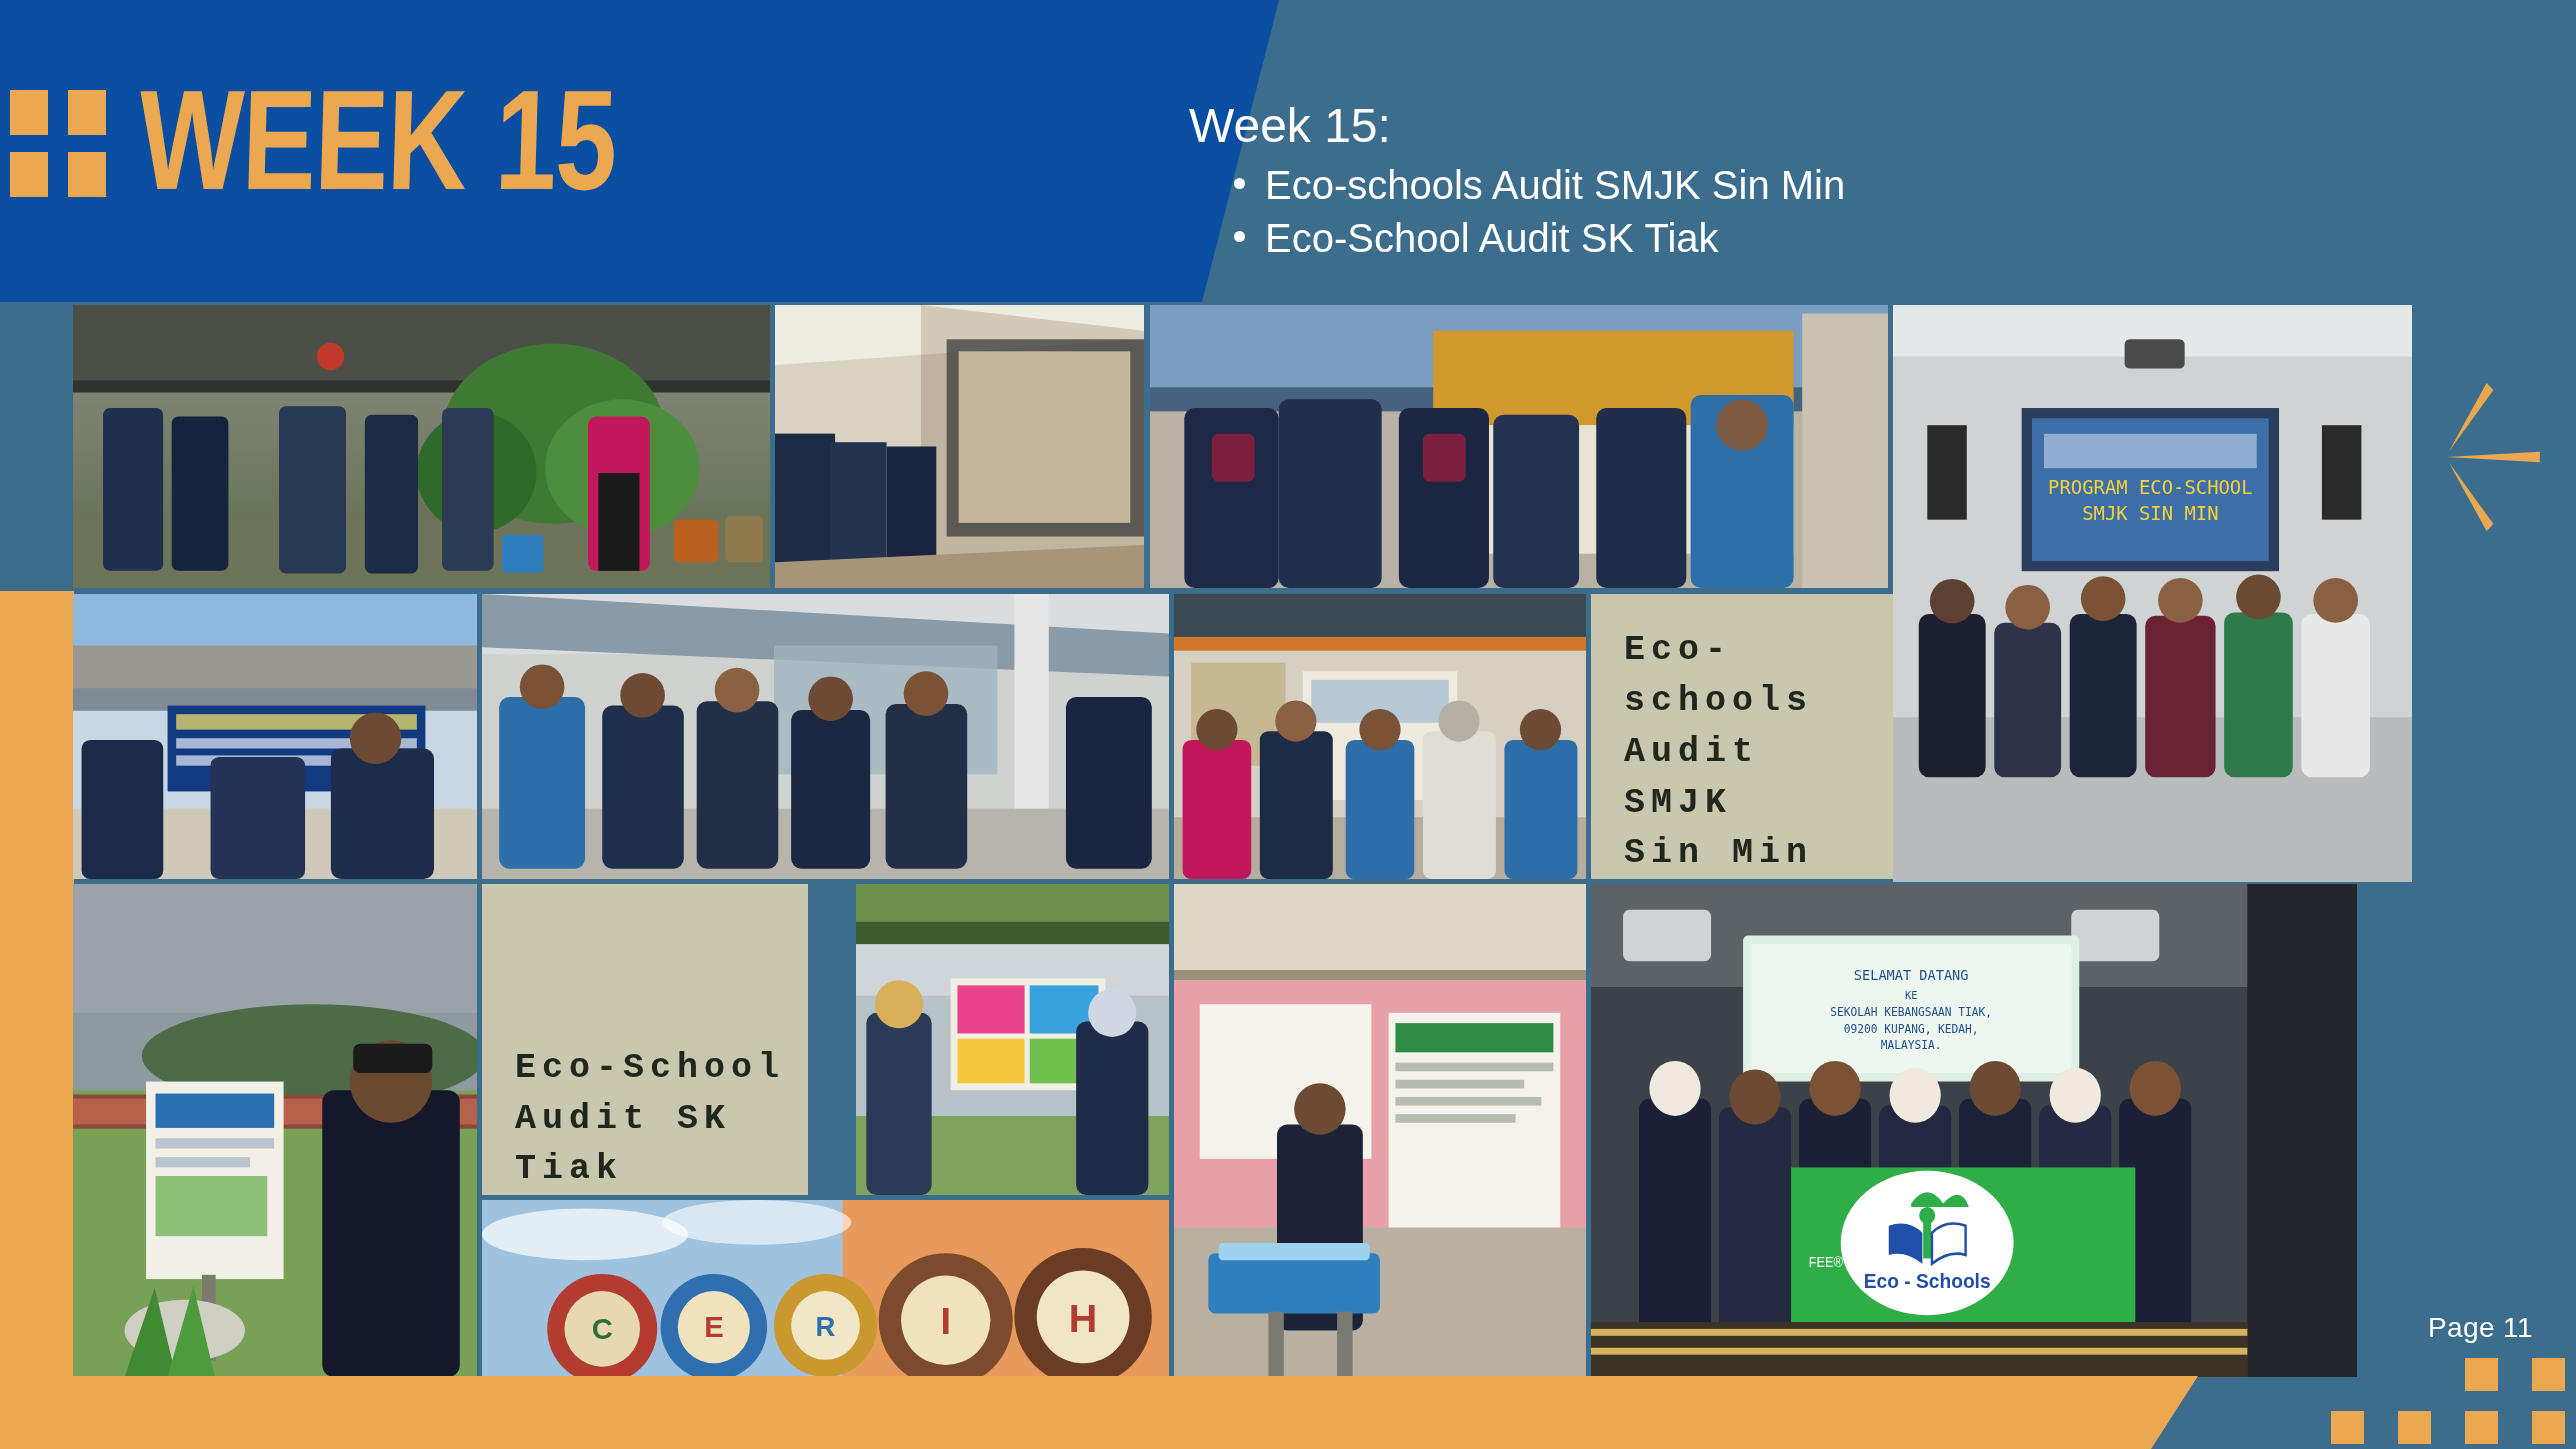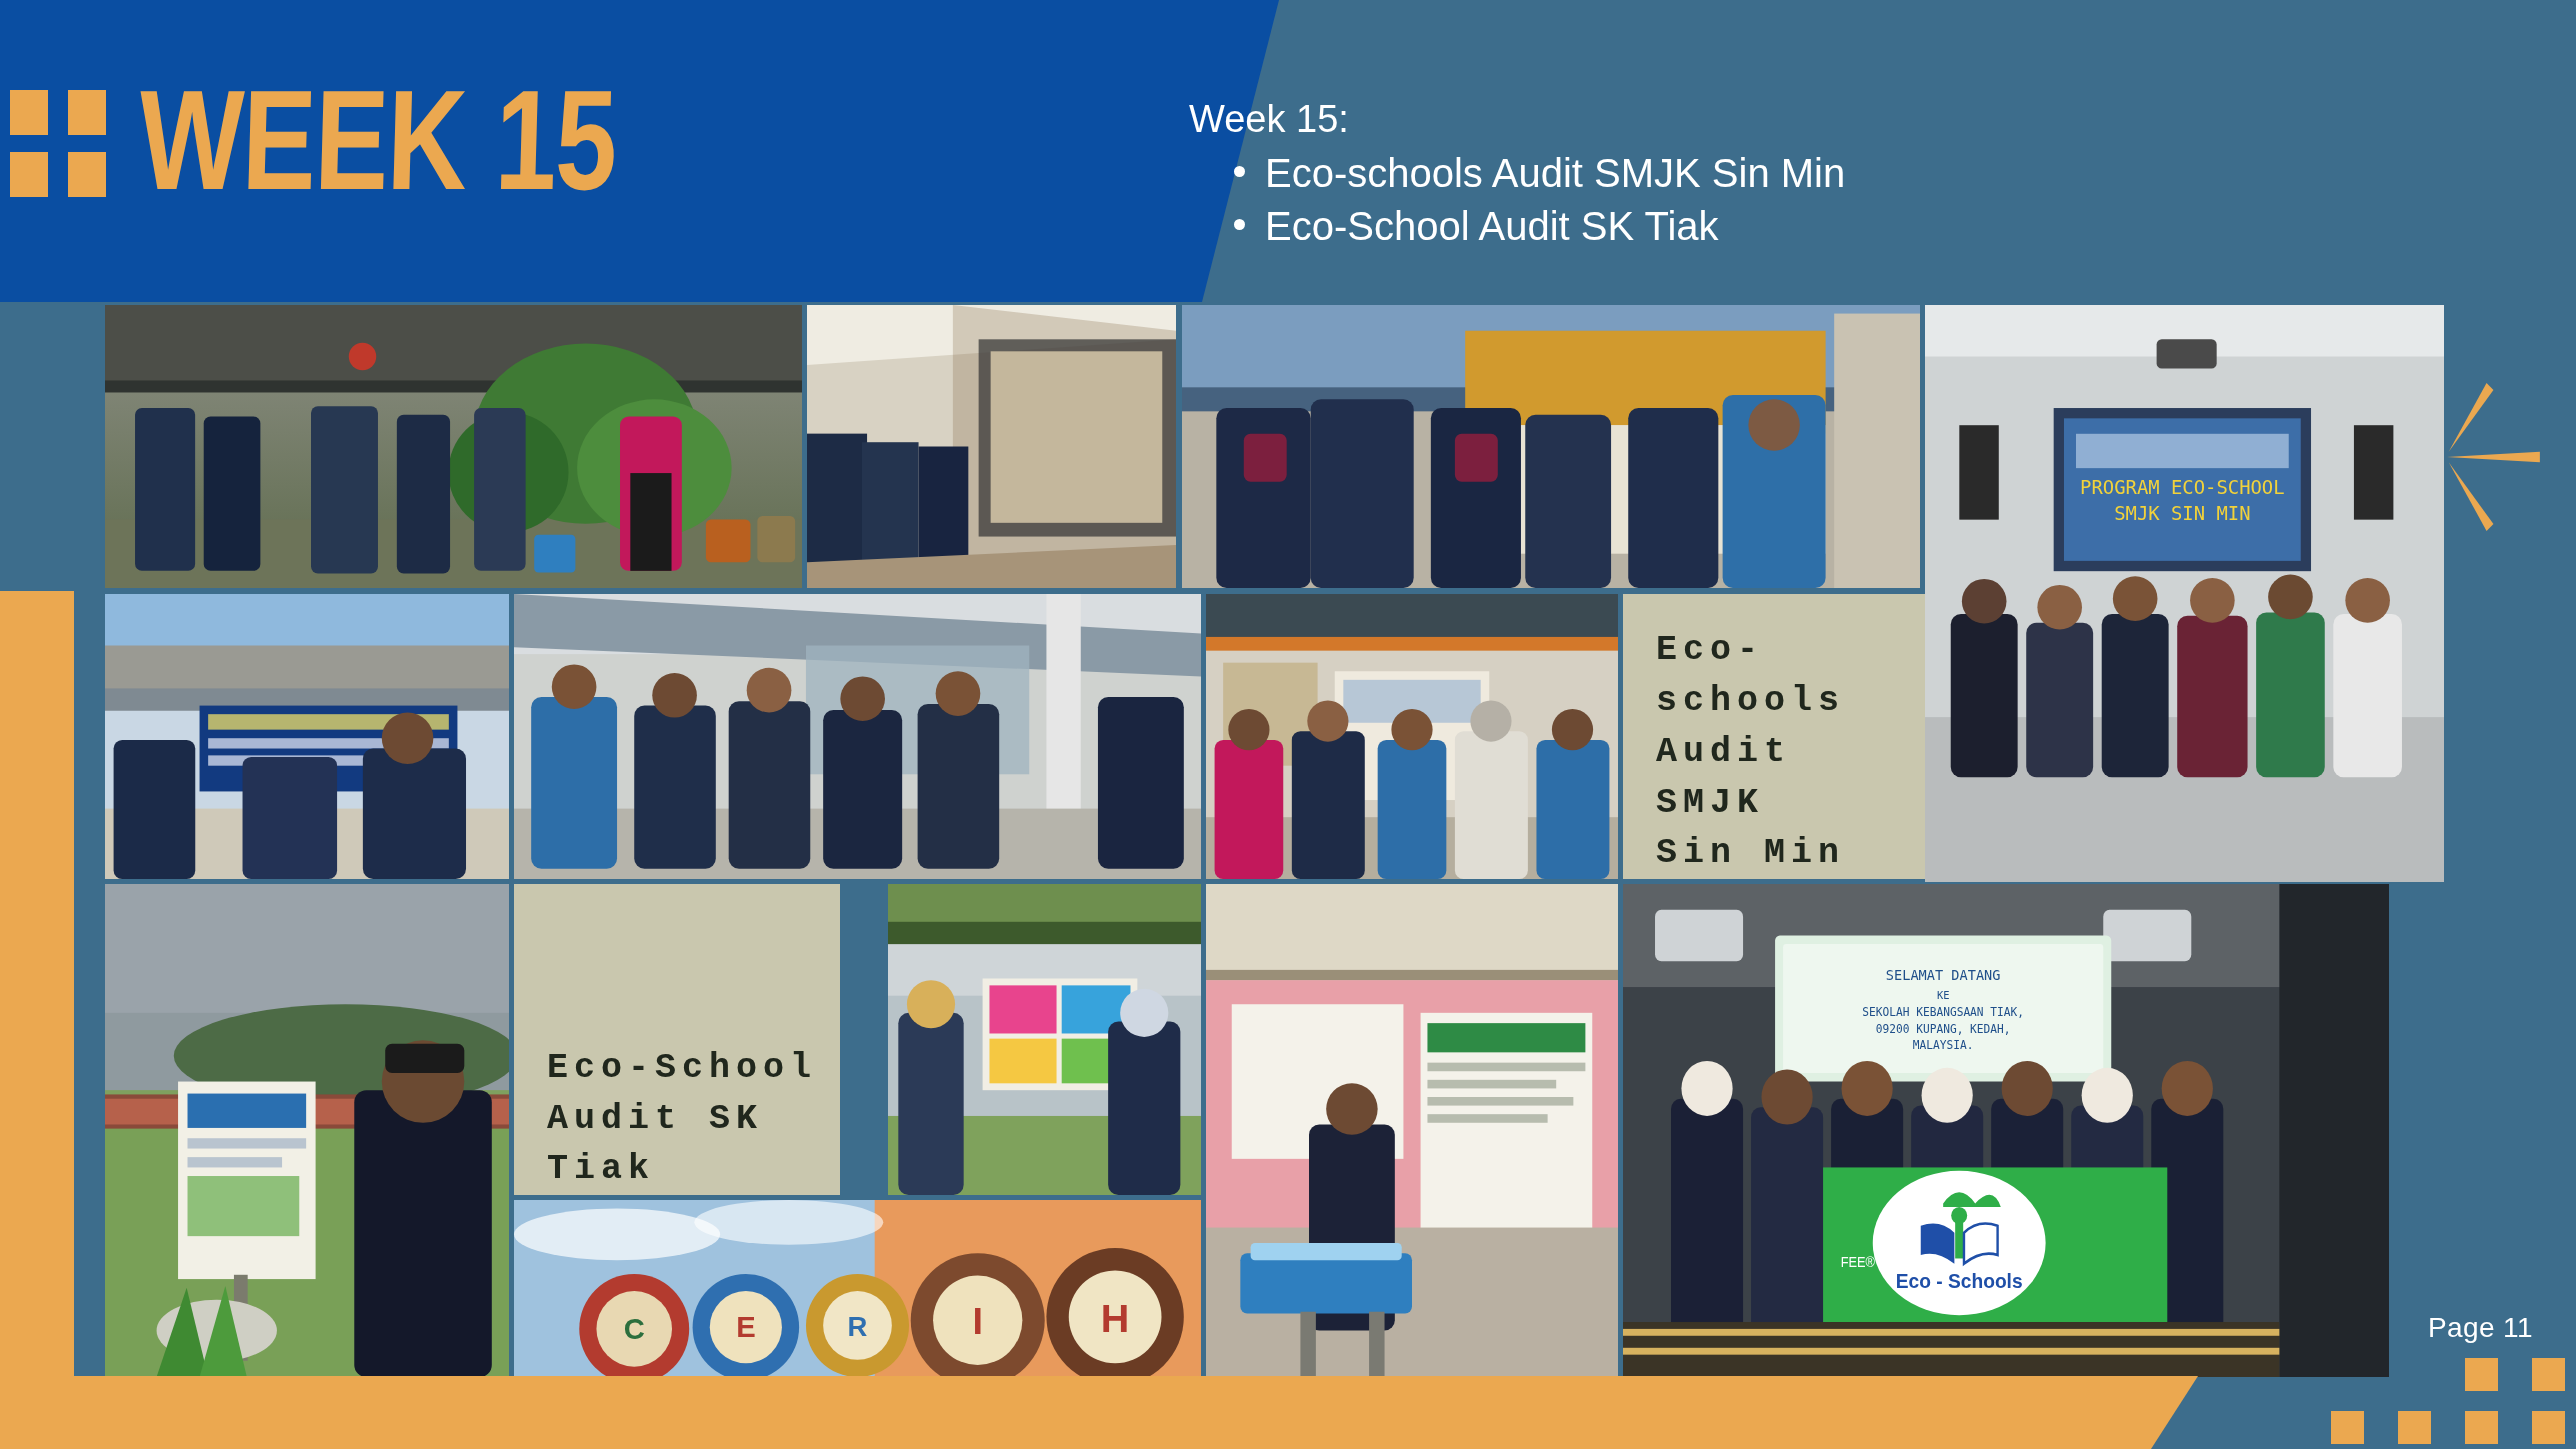--- a/index.html
+++ b/index.html
@@ -54,30 +54,30 @@
     font-weight:bold;color:#eba850;
     font-size:142px;line-height:.82;letter-spacing:-1.7px;
     transform:scaleX(.78) skewX(-2deg);transform-origin:left center;
     white-space:nowrap;
   }
 
   .bullets{
     position:absolute;left:1189px;top:96px;width:1030px;z-index:5;
     color:#ffffff;
   }
-  .bullets .b-head{font-size:38px;line-height:1.25;font-weight:400;}
+  .bullets .b-head{font-size:48px;line-height:1.25;font-weight:400;}
   .bullets ul{margin:3.4px 0 0 0;padding-left:45px;list-style:none;}
   .bullets li{font-size:40px;line-height:1.32;position:relative;padding-left:31px;}
   .bullets li:before{
     content:"";position:absolute;left:0;top:19px;width:11px;height:11px;
     border-radius:50%;background:#ffffff;
   }
 
   
-  .collage{position:absolute;left:73px;top:305px;width:2340px;height:1072px;z-index:3;margin-left:32px;}
+  .collage{position:absolute;left:73px;top:305px;width:2340px;height:1072px;z-index:3;}
   .ph{position:absolute;overflow:hidden;background:#888;}
   .ph > .img{width:100%;height:100%;display:block;}
 
   .caption{
     position:absolute;background:#c9c7ae;z-index:4;
     display:flex;align-items:flex-end;
   }
   .caption .ctext{
     font-family:"Liberation Mono","DejaVu Sans Mono",monospace;
     font-size:35px;line-height:1.45;letter-spacing:6px;

